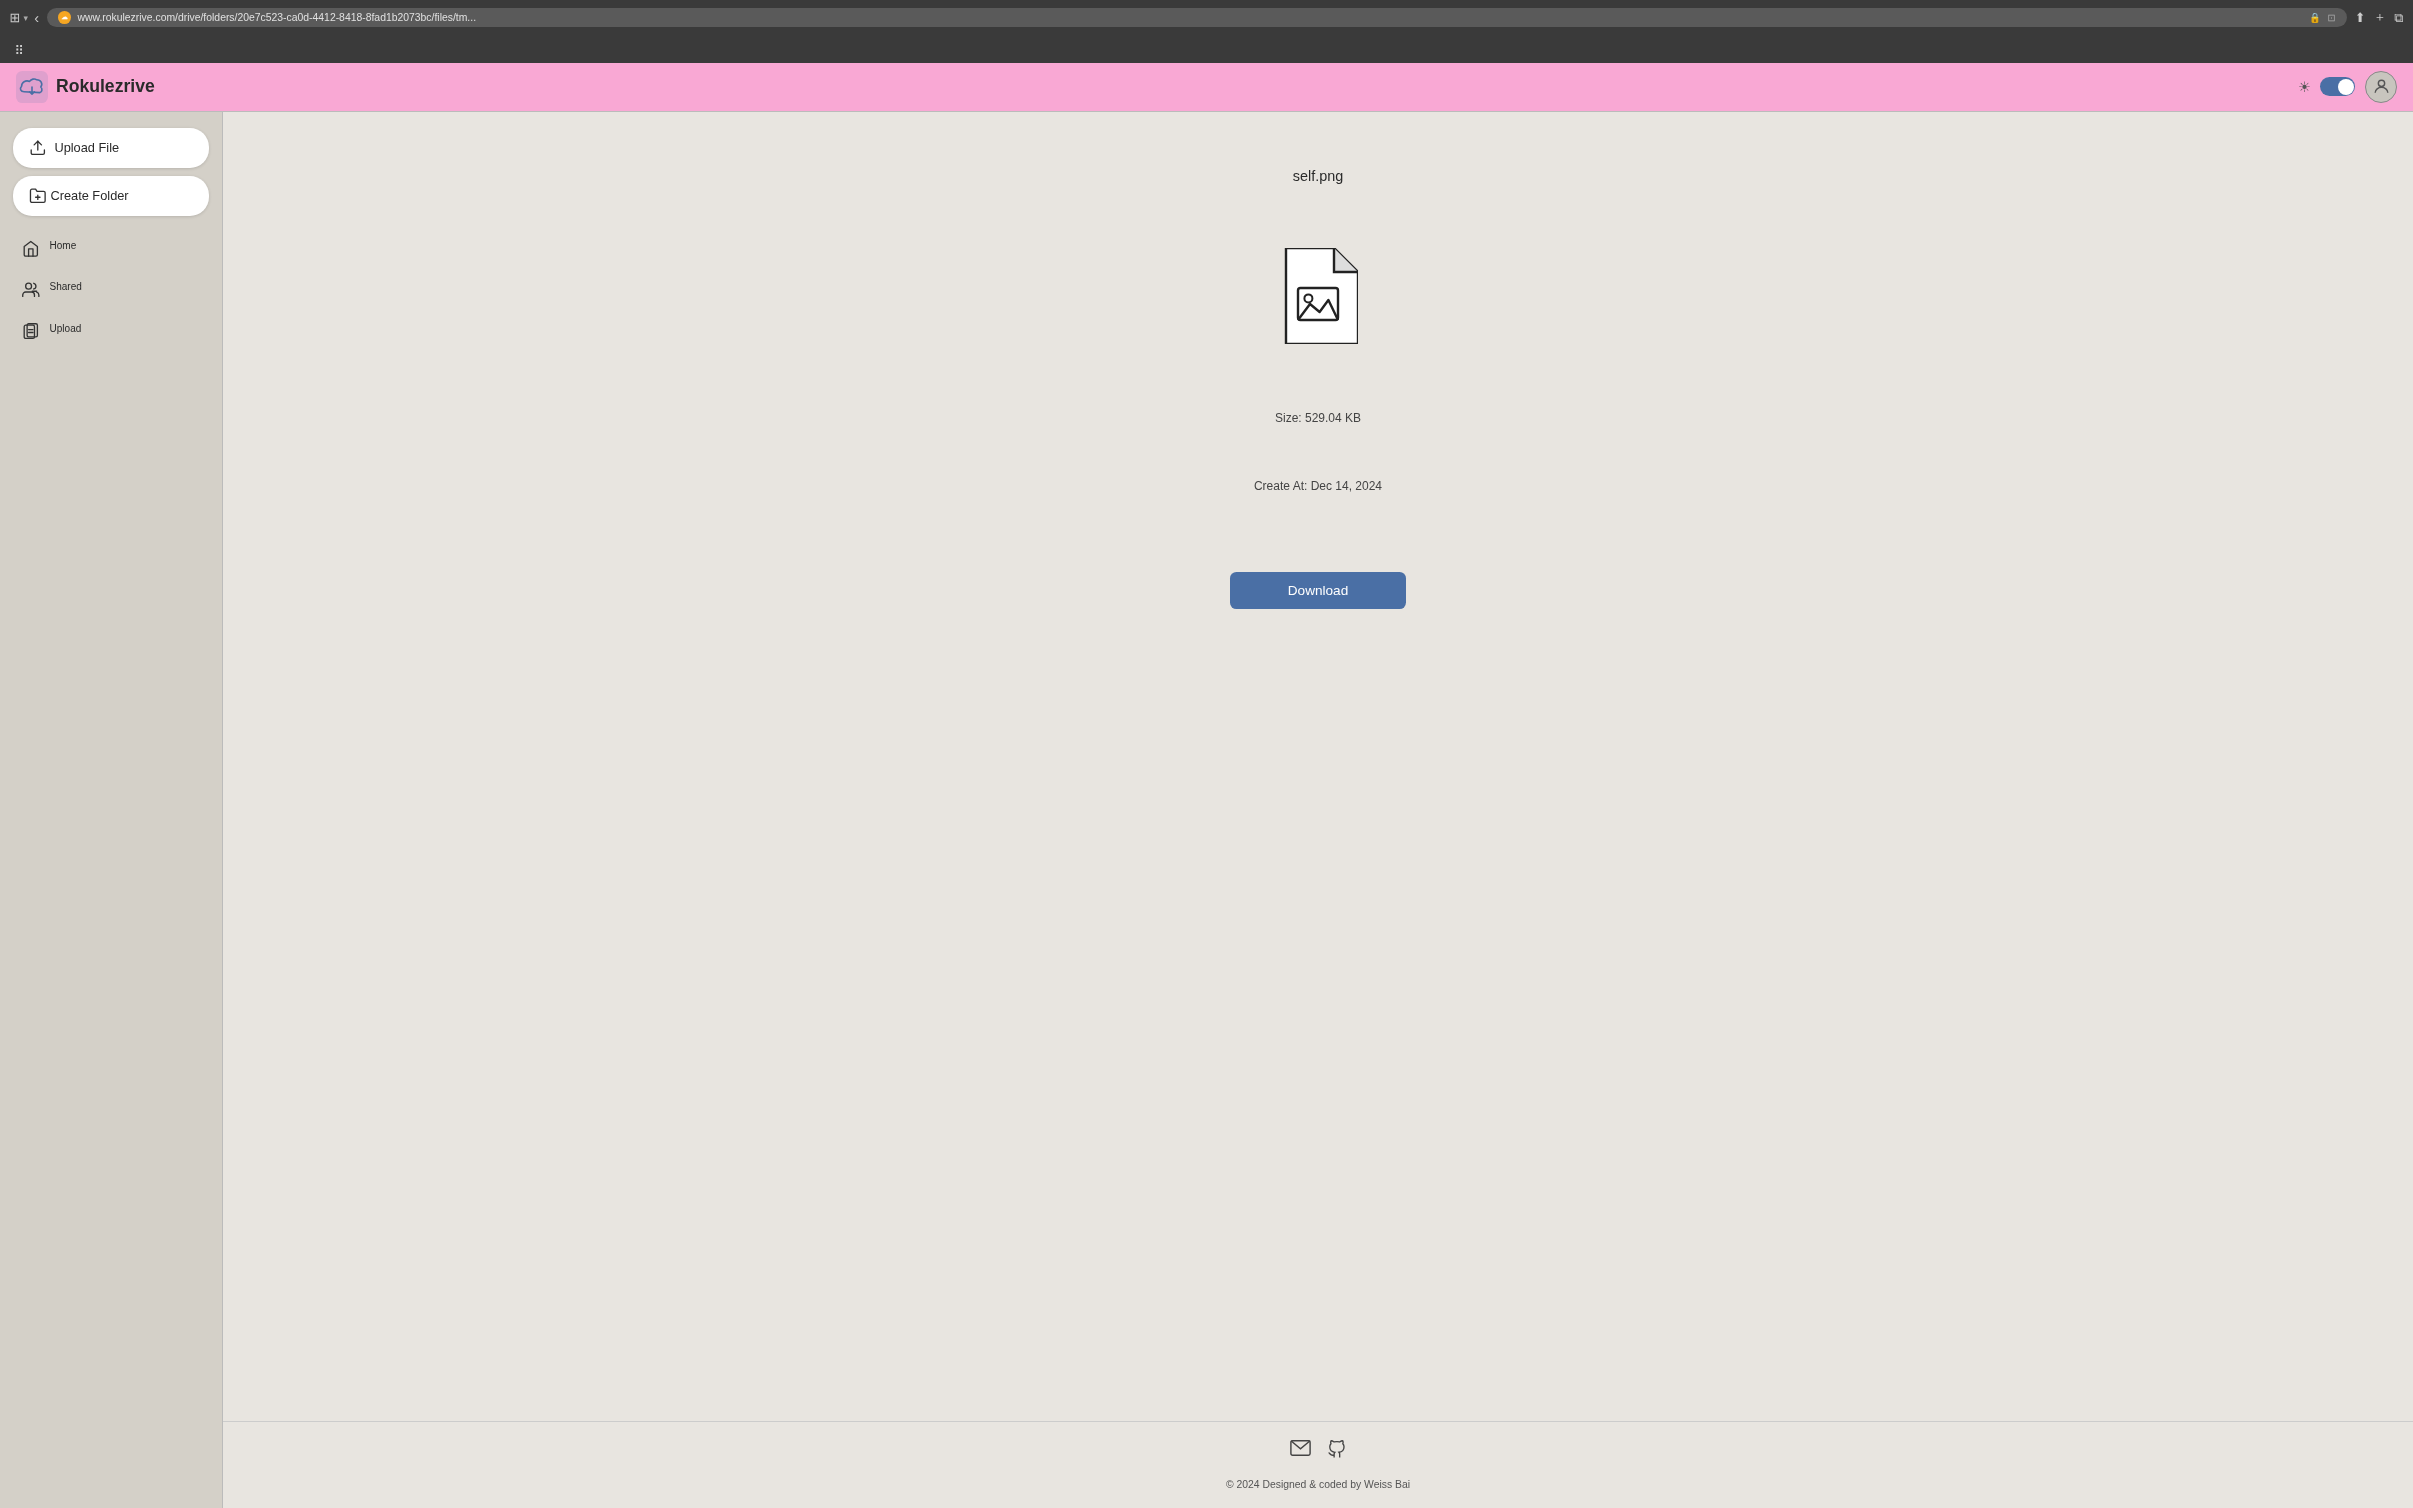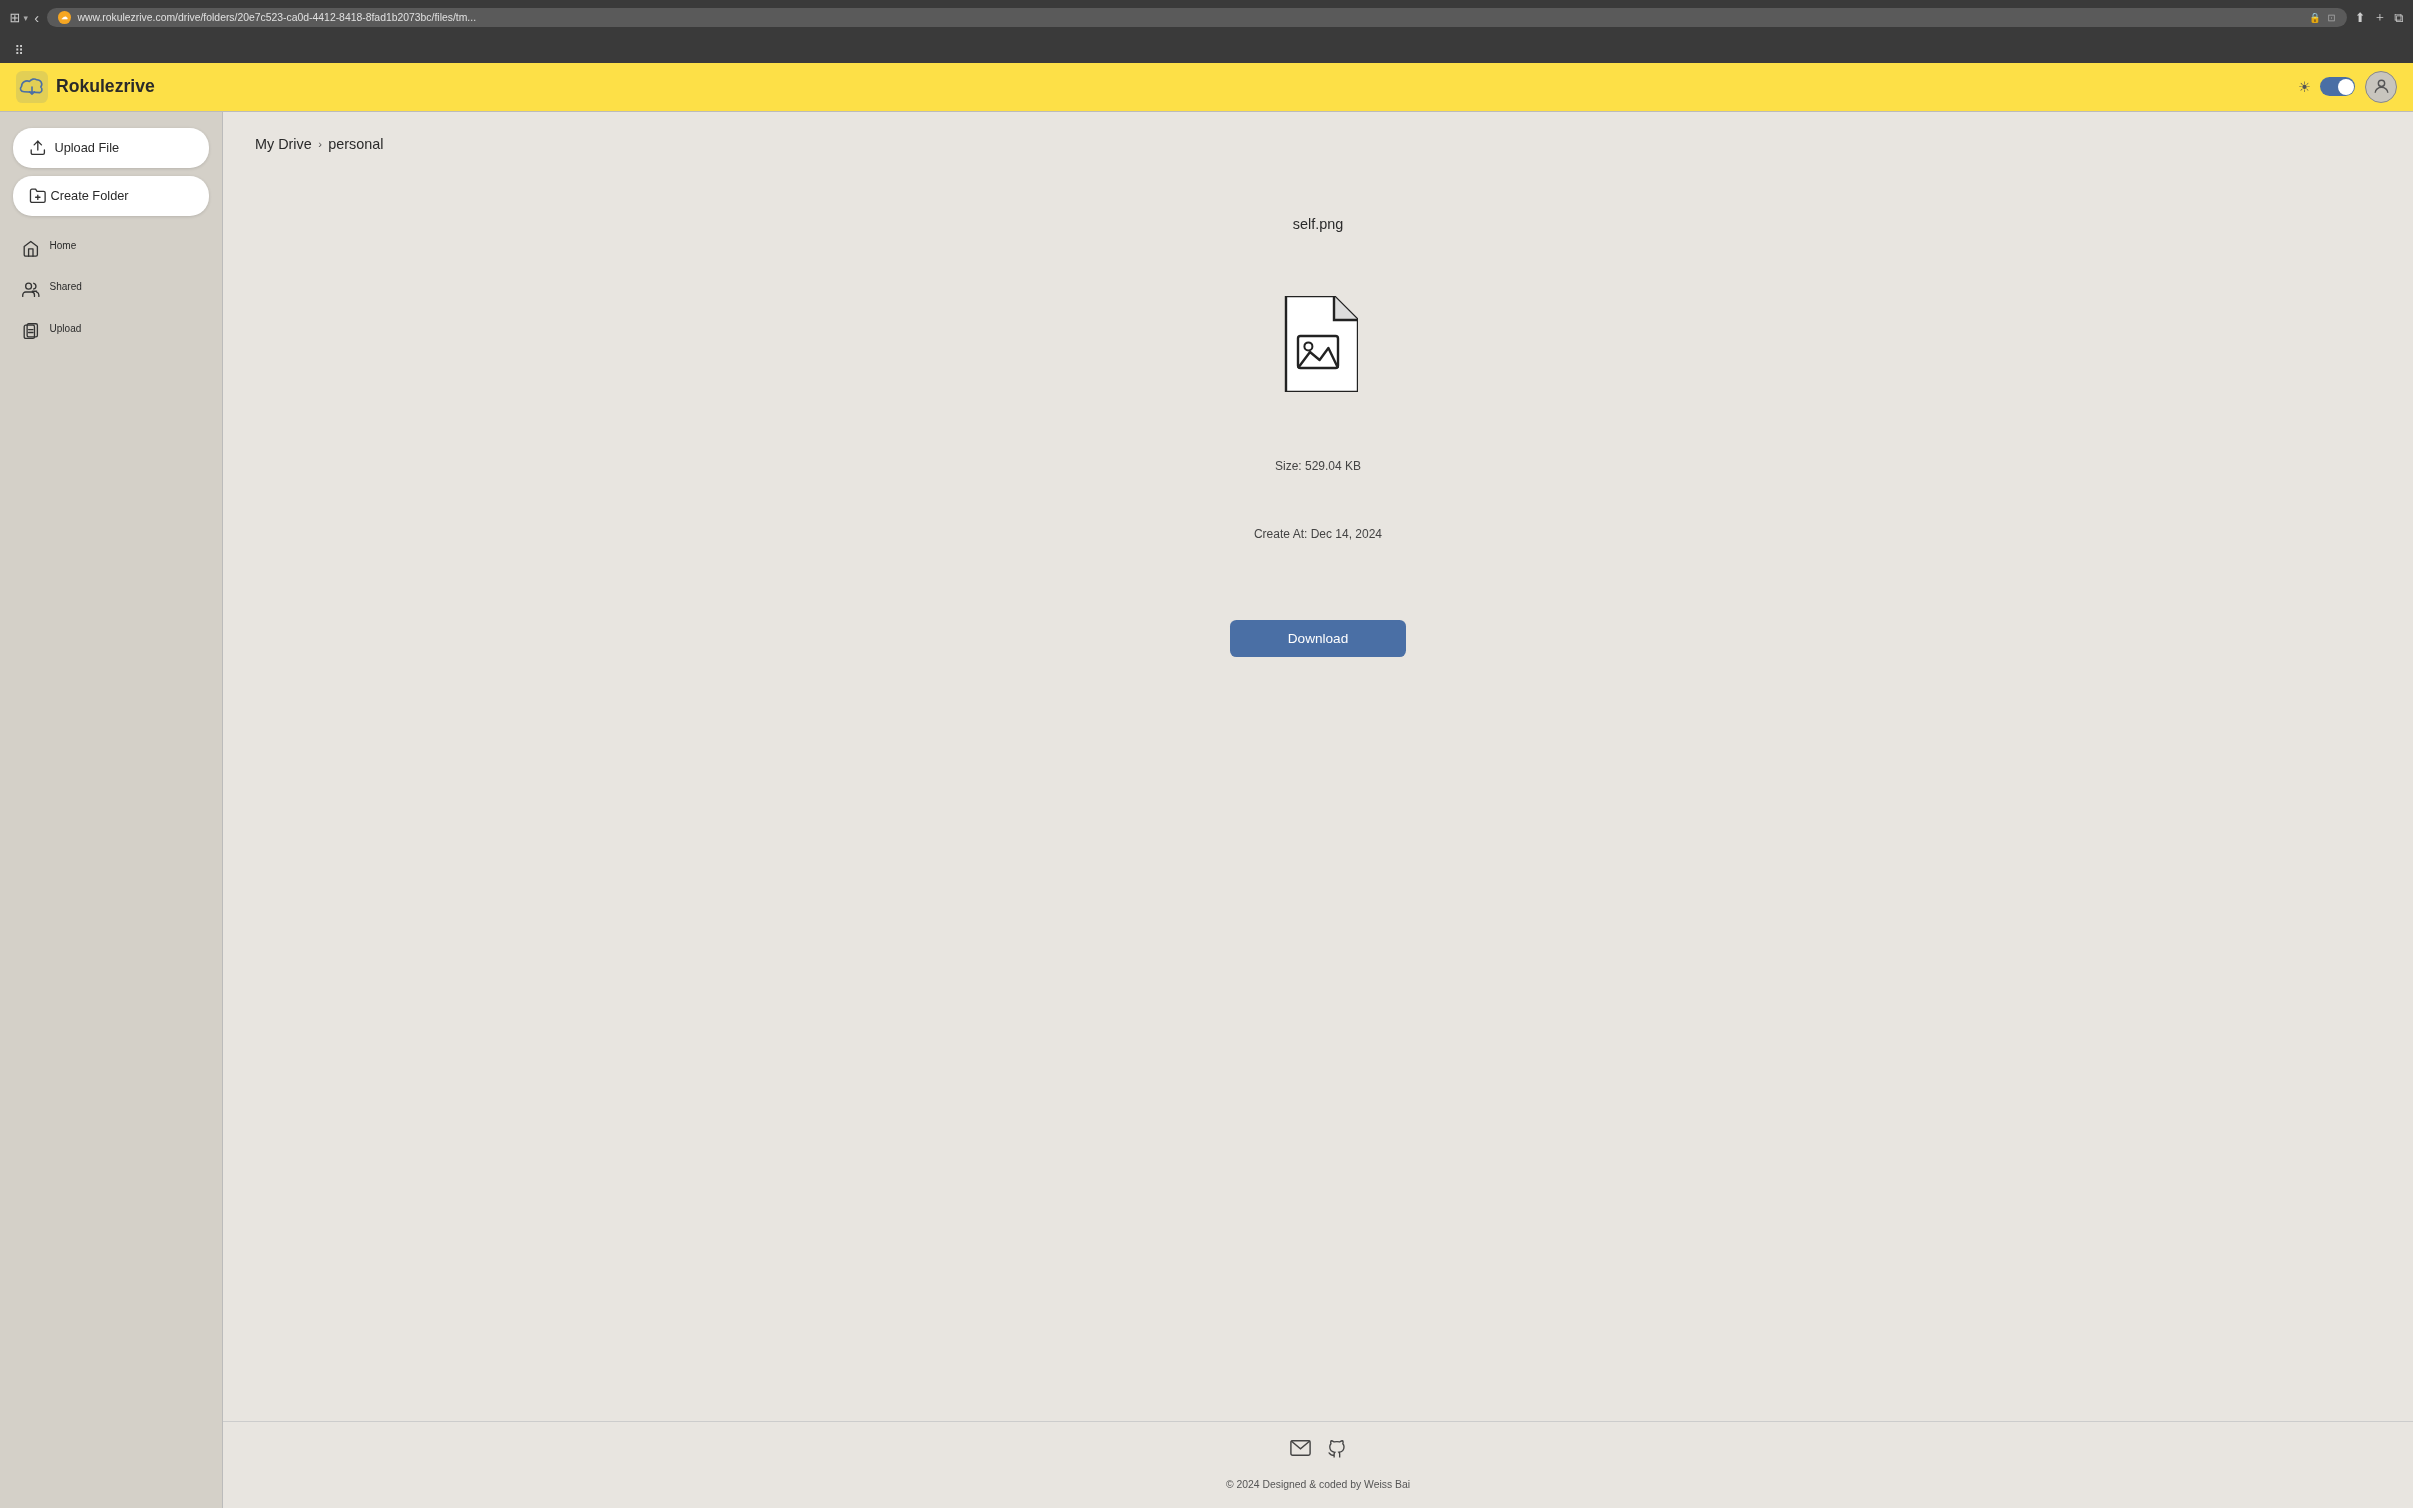--- a/index.html
+++ b/index.html
@@ -119,21 +119,21 @@
     .app-container {
       flex: 1;
       display: flex;
       flex-direction: column;
       background: #d4d0c8;
       overflow: hidden;
     }
 
     
     .app-header {
-      background: #fde047;
+      background: #f9a8d4;
       padding: 8px 16px;
       display: flex;
       align-items: center;
       justify-content: space-between;
       border-bottom: 0.8px solid #bbb;
     }
 
     .app-logo {
       display: flex;
       align-items: center;
@@ -486,25 +486,20 @@
           <line x1="9" y1="13" x2="15" y2="13"></line>
         </svg>
         <span>Upload</span>
       </div>
 
     </div>
 
     <div class="content-area">
       <div class="content-inner">
 
-        <div class="breadcrumb">
-          <span class="breadcrumb-link">My Drive</span>
-          <span class="breadcrumb-sep">›</span>
-          <span class="breadcrumb-current">personal</span>
-        </div>
 
         <div class="file-preview">
           <div class="file-name">self.png</div>
 
           <svg class="file-icon" viewBox="0 0 100 120" fill="none">
 
             <path d="M10 0 L70 0 L100 30 L100 120 L10 120 Z" fill="white" stroke="#222" stroke-width="3"></path>
 
             <path d="M70 0 L70 30 L100 30" fill="#ddd" stroke="#222" stroke-width="3"></path>
 

